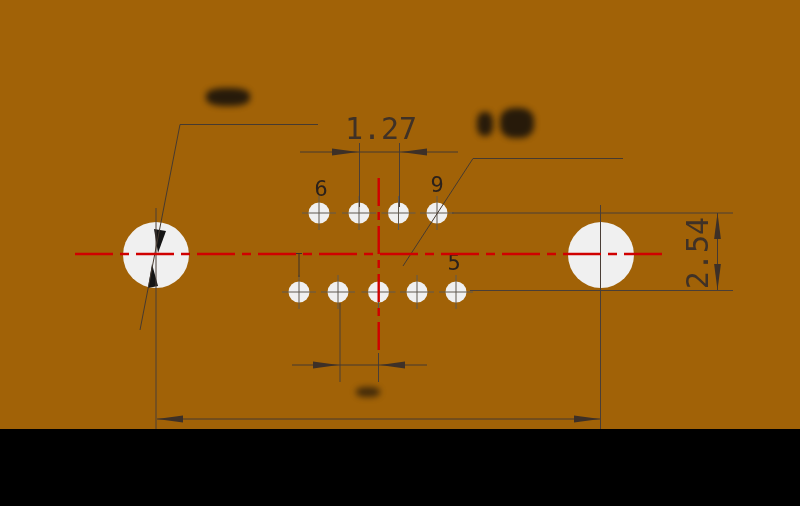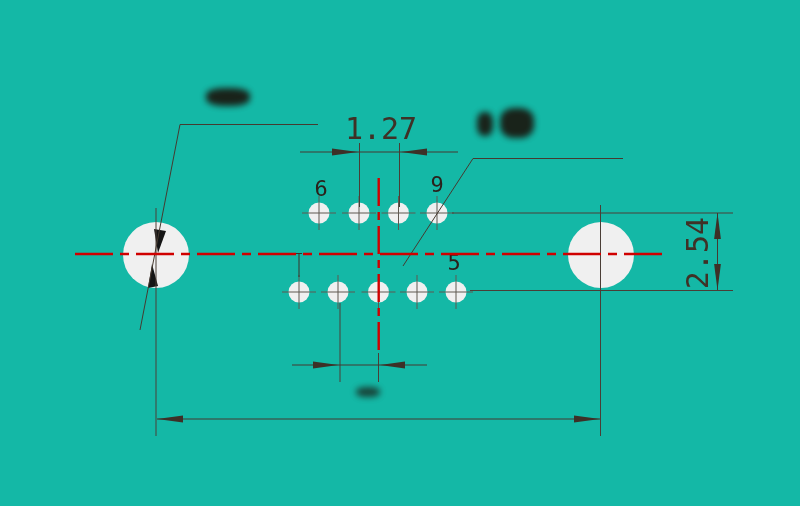--- a/index.html
+++ b/index.html
@@ -1,16 +1,16 @@
 <!DOCTYPE html>
 <html><head>
 <meta charset="utf-8">
 <style>
   html,body{margin:0;padding:0;background:#000;}
-  .canvas{position:relative;width:800px;height:506px;background:#14b8a6;overflow:hidden;
+  .canvas{position:relative;width:800px;height:429px;background:#a16207;overflow:hidden;
           font-family:"DejaVu Sans Mono",monospace;}
   svg{position:absolute;left:0;top:0;}
   .dim-text{fill:#3f3126;font-size:30px;font-family:"DejaVu Sans Mono",monospace;}
   .pin-text{fill:#2b211b;font-size:22px;font-family:"DejaVu Sans Mono",monospace;}
   .smudge{position:absolute;background:#1a130b;filter:blur(3px);border-radius:40%;opacity:.9;}
 </style>
 </head>
 <body>
 
 <div class="canvas">

